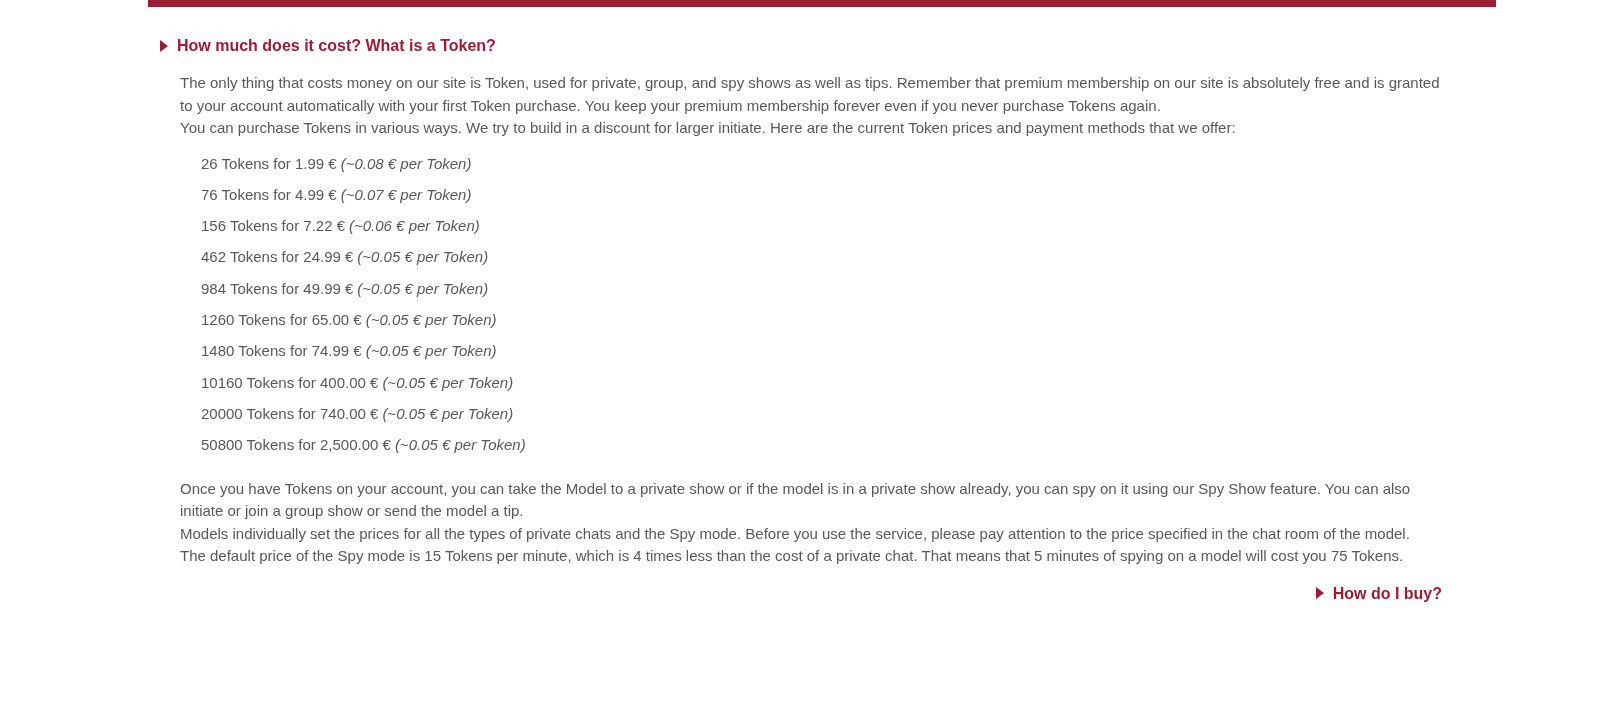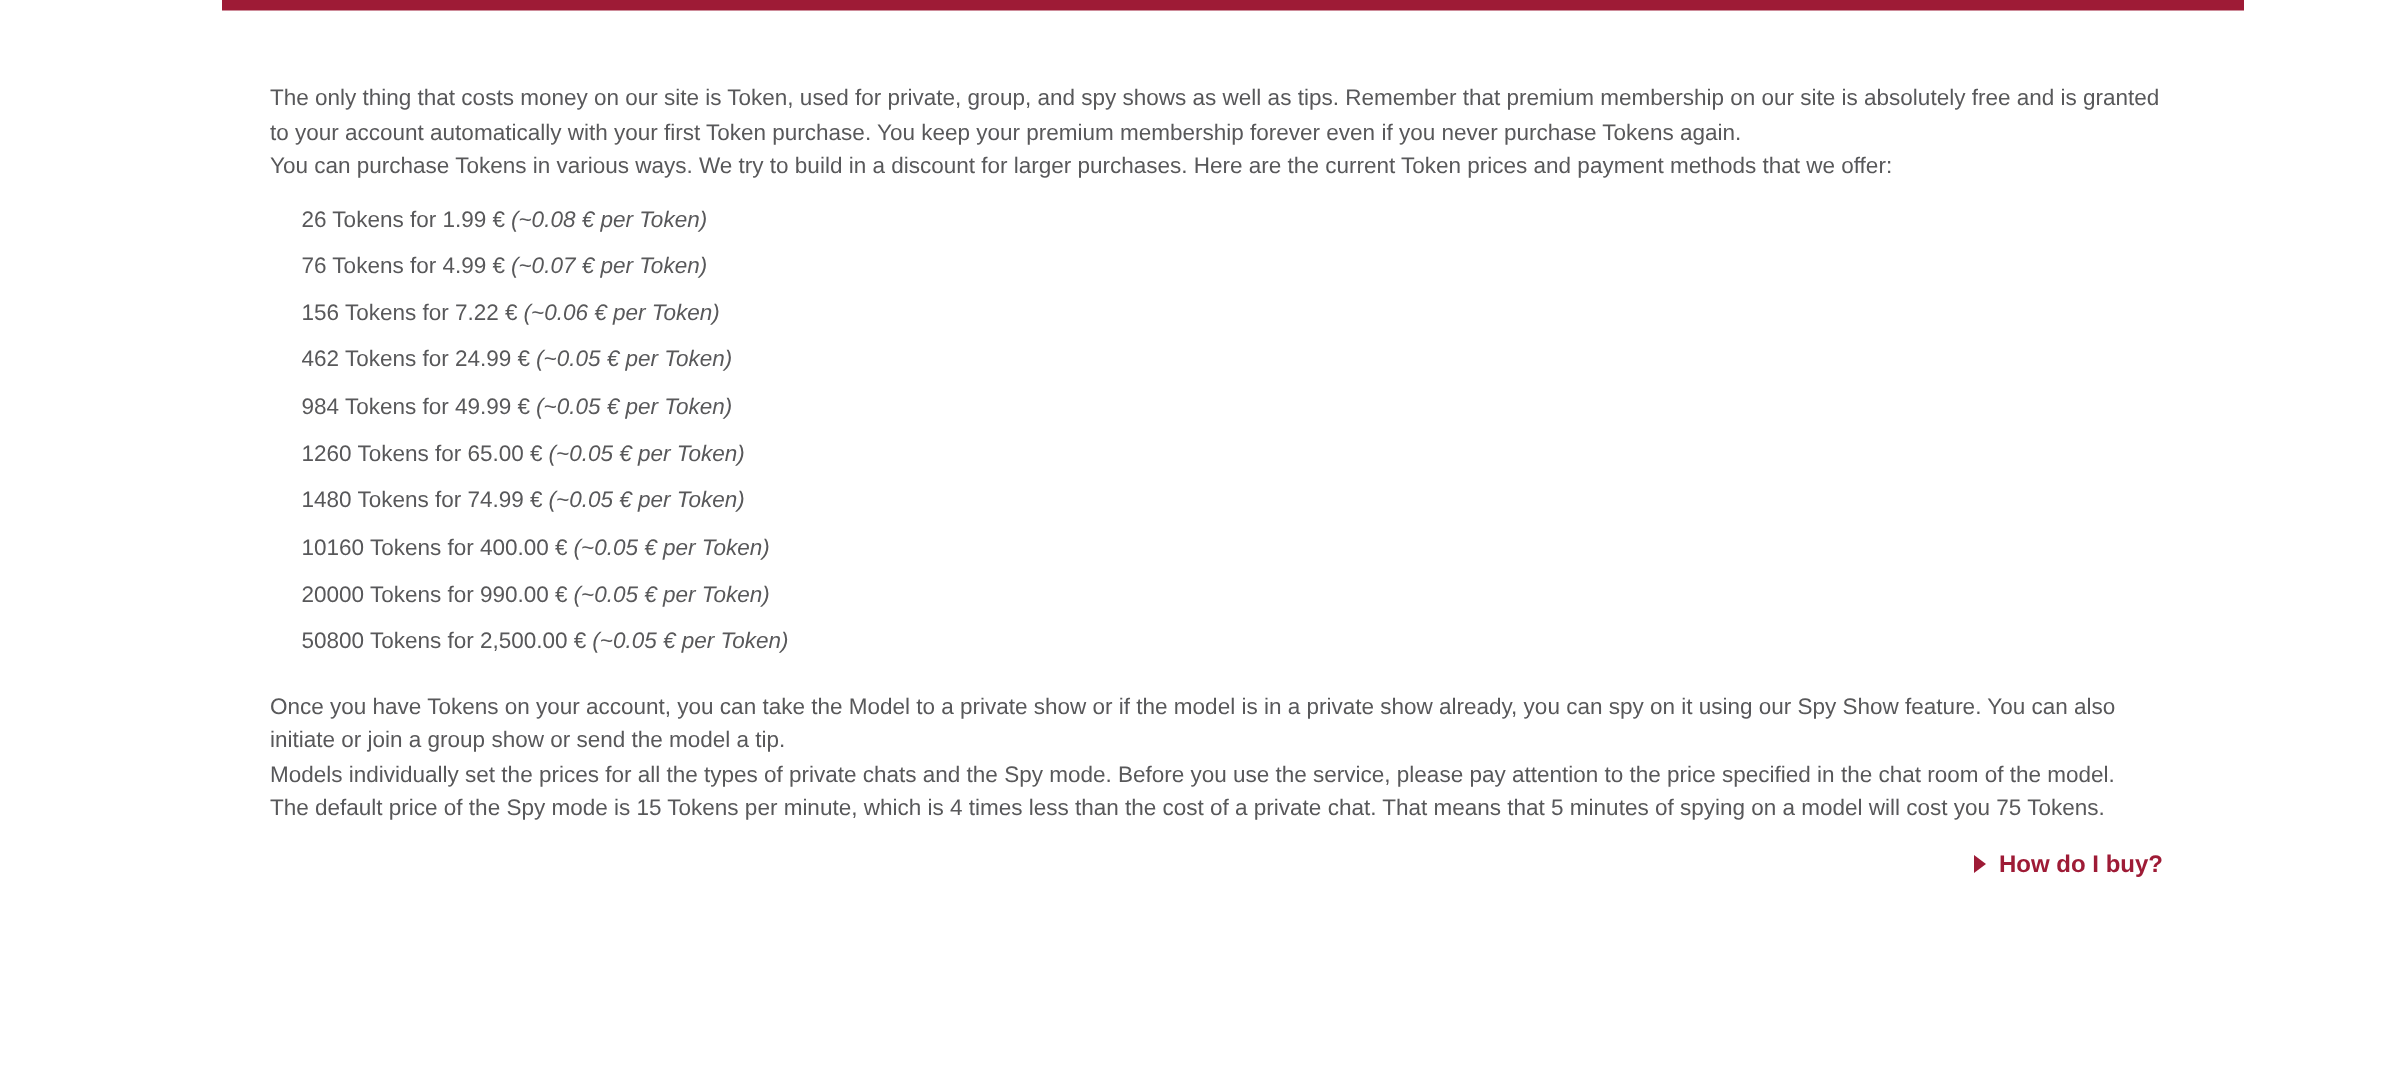--- a/index.html
+++ b/index.html
@@ -61,24 +61,28 @@
   .next-heading { margin-top: 17px; justify-content: flex-end; }
 </style>
 </head>
 <body>
 
 <div class="page">
   <div class="topbar"></div>
 
   <div class="content">
 
+    <div class="faq-heading">
+      <span class="arrow"></span>
+      <span class="title">How much does it cost? What is a Token?</span>
+    </div>
 
     <div class="faq-body">
       <p>The only thing that costs money on our site is Token, used for private, group, and spy shows as well as tips. Remember that premium membership on our site is absolutely free and is granted to your account automatically with your first Token purchase. You keep your premium membership forever even if you never purchase Tokens again.</p>
-      <p>You can purchase Tokens in various ways. We try to build in a discount for larger purchases. Here are the current Token prices and payment methods that we offer:</p>
+      <p>You can purchase Tokens in various ways. We try to build in a discount for larger initiate. Here are the current Token prices and payment methods that we offer:</p>
 
       <div class="price-list">
         <div class="price-item">
           <span>26 Tokens for 1.99 €</span><span class="note">(~0.08 € per Token)</span>
         </div>
         <div class="price-item">
           <span>76 Tokens for 4.99 €</span><span class="note">(~0.07 € per Token)</span>
         </div>
         <div class="price-item">
           <span>156 Tokens for 7.22 €</span><span class="note">(~0.06 € per Token)</span>
@@ -92,21 +96,21 @@
         <div class="price-item">
           <span>1260 Tokens for 65.00 €</span><span class="note">(~0.05 € per Token)</span>
         </div>
         <div class="price-item">
           <span>1480 Tokens for 74.99 €</span><span class="note">(~0.05 € per Token)</span>
         </div>
         <div class="price-item">
           <span>10160 Tokens for 400.00 €</span><span class="note">(~0.05 € per Token)</span>
         </div>
         <div class="price-item">
-          <span>20000 Tokens for 990.00 €</span><span class="note">(~0.05 € per Token)</span>
+          <span>20000 Tokens for 740.00 €</span><span class="note">(~0.05 € per Token)</span>
         </div>
         <div class="price-item">
           <span>50800 Tokens for 2,500.00 €</span><span class="note">(~0.05 € per Token)</span>
         </div>
       </div>
 
       <p>Once you have Tokens on your account, you can take the Model to a private show or if the model is in a private show already, you can spy on it using our Spy Show feature. You can also initiate or join a group show or send the model a tip.</p>
       <p>Models individually set the prices for all the types of private chats and the Spy mode. Before you use the service, please pay attention to the price specified in the chat room of the model.</p>
       <p>The default price of the Spy mode is 15 Tokens per minute, which is 4 times less than the cost of a private chat. That means that 5 minutes of spying on a model will cost you 75 Tokens.</p>
     </div>

